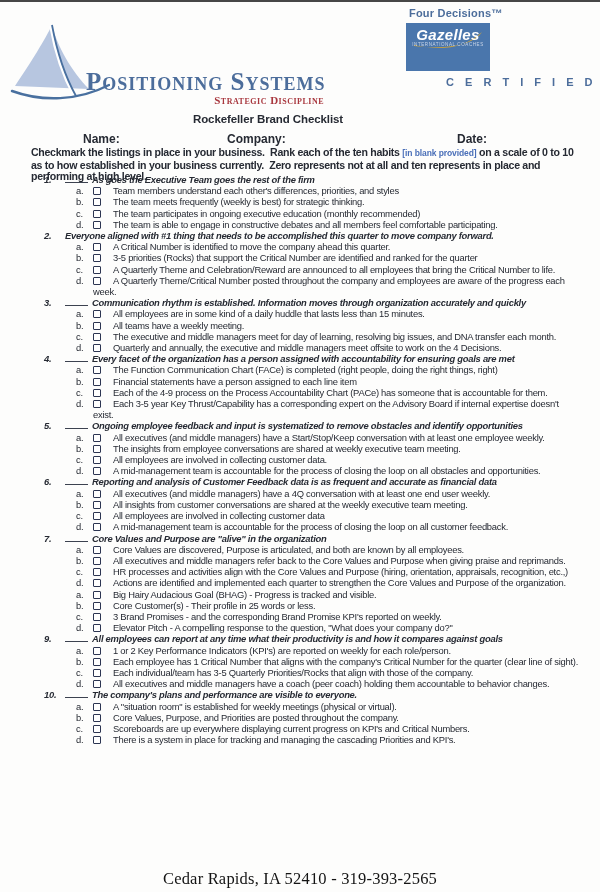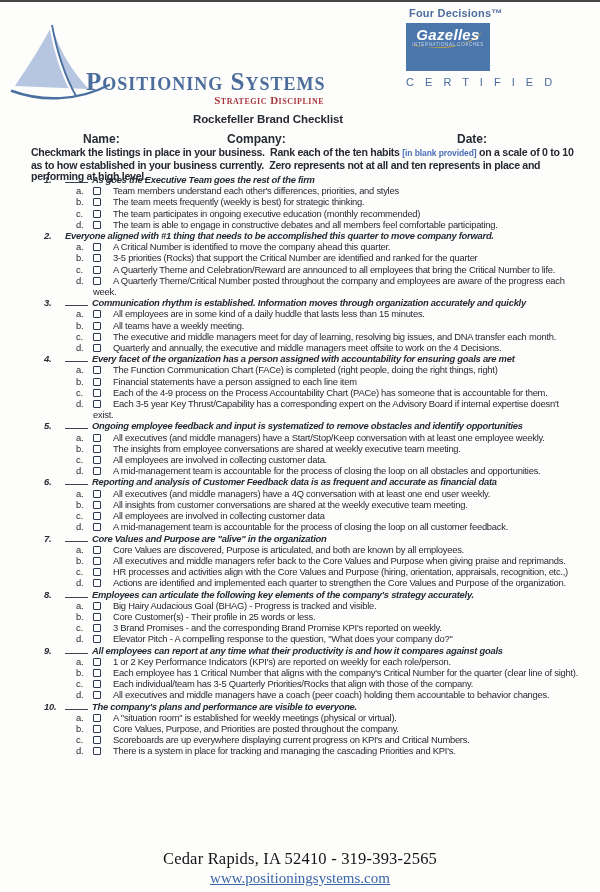--- a/index.html
+++ b/index.html
@@ -32,21 +32,21 @@
     font-family:"Liberation Serif",serif;font-variant:small-caps;
     font-size:11px;font-weight:600;color:var(--brand-red);
     text-align:right;padding-right:2px;margin-top:0px;letter-spacing:0.5px;
   }
   .badge{position:absolute;left:406px;top:7px;width:90px;}
   .badge-program{font-size:11px;font-weight:600;color:var(--brand-blue);letter-spacing:0.2px;padding-left:3px;white-space:nowrap;}
   .badge-box{margin-top:4px;width:84px;height:48px;background:var(--badge-blue);position:relative;text-align:center;overflow:hidden;}
   .badge-swoosh{position:absolute;left:0;top:0;z-index:1;}
   .badge-brand{position:relative;z-index:2;color:#ffffff;font-style:italic;font-weight:700;font-size:15px;letter-spacing:0.3px;padding-top:4px;line-height:15px;border-bottom:0;}
   .badge-sub{position:relative;z-index:2;color:#c9d4e6;font-size:4.5px;letter-spacing:0.6px;line-height:6px;}
-  .badge-cert{margin-top:5px;color:var(--brand-blue);font-weight:400;font-size:11px;letter-spacing:4px;text-align:center;white-space:nowrap;}
+  .badge-cert{margin-top:5px;color:var(--brand-blue);font-weight:700;font-size:11px;letter-spacing:4px;text-align:center;white-space:nowrap;margin-left:40px;}
 
   
   .doc-title{position:absolute;top:113px;left:0;width:536px;text-align:center;font-size:11.5px;font-weight:700;letter-spacing:-0.1px;}
   .form-row{position:absolute;top:132px;left:0;width:600px;height:14px;font-size:12px;font-weight:700;}
   .f-name{position:absolute;left:83px;}
   .f-company{position:absolute;left:227px;}
   .f-date{position:absolute;left:457px;}
   .instructions{
     position:absolute;top:147px;left:31px;width:550px;
     font-size:10.6px;font-weight:700;line-height:11.6px;letter-spacing:-0.3px;
@@ -61,21 +61,21 @@
   .sub{position:relative;margin-left:93px;margin-right:22px;}
   .letter{position:absolute;left:-17px;top:0;}
   .cb{
     display:inline-block;width:8px;height:8px;background:#fff;
     border:1.4px solid var(--box-navy);border-radius:1px;
     margin-right:12px;vertical-align:-1px;
   }
 
   
   .footer{position:absolute;top:849px;left:0;width:600px;text-align:center;font-family:"Liberation Serif",serif;}
-  .addr{font-size:16.5px;color:#141414;letter-spacing:0.2px;}
+  .addr{font-size:16.5px;color:#141414;letter-spacing:0.2px;margin-top:20px;}
   .site{display:inline-block;margin-top:1px;font-size:15px;color:var(--link-blue);text-decoration:underline;cursor:pointer;}
 </style>
 </head>
 <body>
 
 <div class="page">
   <div class="scanline"></div>
 
   <div class="logo-sail">
     <svg width="100" height="86" viewBox="0 0 100 86">
@@ -158,21 +158,20 @@
         <div class="sub"><span class="letter">d.</span><span class="cb"></span><span class="stext">A mid-management team is accountable for the process of closing the loop on all customer feedback.</span></div>
       </div>
       <div class="item">
         <div class="item-head"><span class="num">7.</span><span class="blank"></span><span class="ititle">Core Values and Purpose are "alive" in the organization</span></div>
         <div class="sub"><span class="letter">a.</span><span class="cb"></span><span class="stext">Core Values are discovered, Purpose is articulated, and both are known by all employees.</span></div>
         <div class="sub"><span class="letter">b.</span><span class="cb"></span><span class="stext">All executives and middle managers refer back to the Core Values and Purpose when giving praise and reprimands.</span></div>
         <div class="sub"><span class="letter">c.</span><span class="cb"></span><span class="stext">HR processes and activities align with the Core Values and Purpose (hiring, orientation, appraisals, recognition, etc.,)</span></div>
         <div class="sub"><span class="letter">d.</span><span class="cb"></span><span class="stext">Actions are identified and implemented each quarter to strengthen the Core Values and Purpose of the organization.</span></div>
       </div>
       <div class="item">
-        <div class="item-head"><span class="num">8.</span><span class="blank"></span><span class="ititle">Employees can articulate the following key elements of the company's strategy accurately.</span></div>
         <div class="sub"><span class="letter">a.</span><span class="cb"></span><span class="stext">Big Hairy Audacious Goal (BHAG) - Progress is tracked and visible.</span></div>
         <div class="sub"><span class="letter">b.</span><span class="cb"></span><span class="stext">Core Customer(s) - Their profile in 25 words or less.</span></div>
         <div class="sub"><span class="letter">c.</span><span class="cb"></span><span class="stext">3 Brand Promises - and the corresponding Brand Promise KPI's reported on weekly.</span></div>
         <div class="sub"><span class="letter">d.</span><span class="cb"></span><span class="stext">Elevator Pitch - A compelling response to the question, "What does your company do?"</span></div>
       </div>
       <div class="item">
         <div class="item-head"><span class="num">9.</span><span class="blank"></span><span class="ititle">All employees can report at any time what their productivity is and how it compares against goals</span></div>
         <div class="sub"><span class="letter">a.</span><span class="cb"></span><span class="stext">1 or 2 Key Performance Indicators (KPI's) are reported on weekly for each role/person.</span></div>
         <div class="sub"><span class="letter">b.</span><span class="cb"></span><span class="stext">Each employee has 1 Critical Number that aligns with the company's Critical Number for the quarter (clear line of sight).</span></div>
         <div class="sub"><span class="letter">c.</span><span class="cb"></span><span class="stext">Each individual/team has 3-5 Quarterly Priorities/Rocks that align with those of the company.</span></div>

